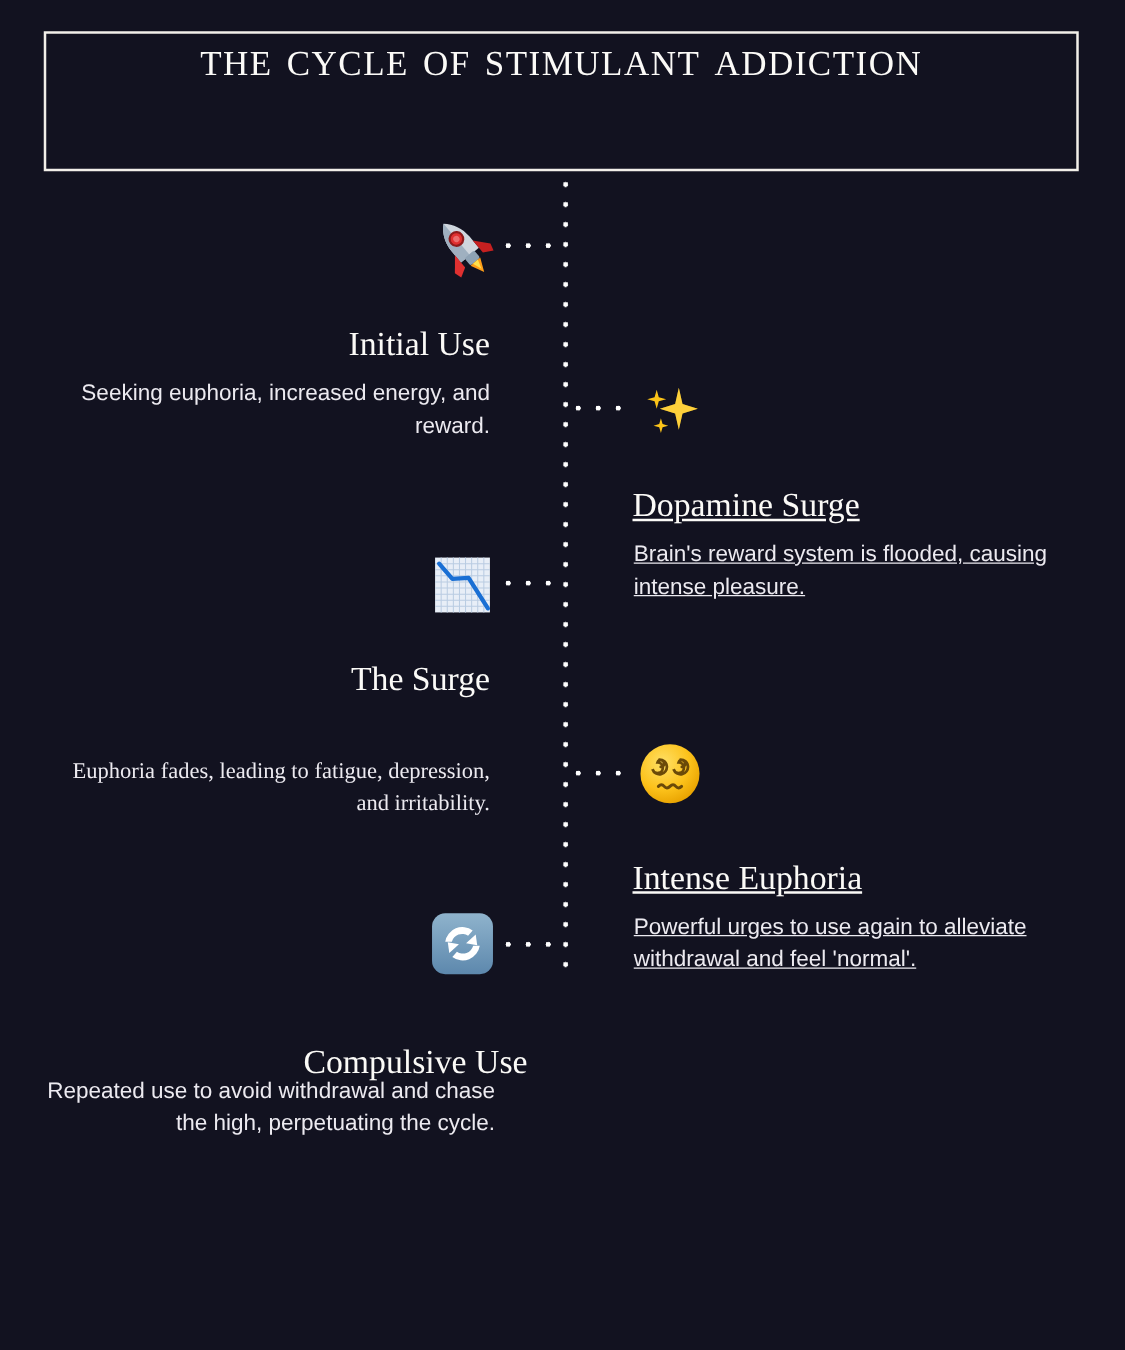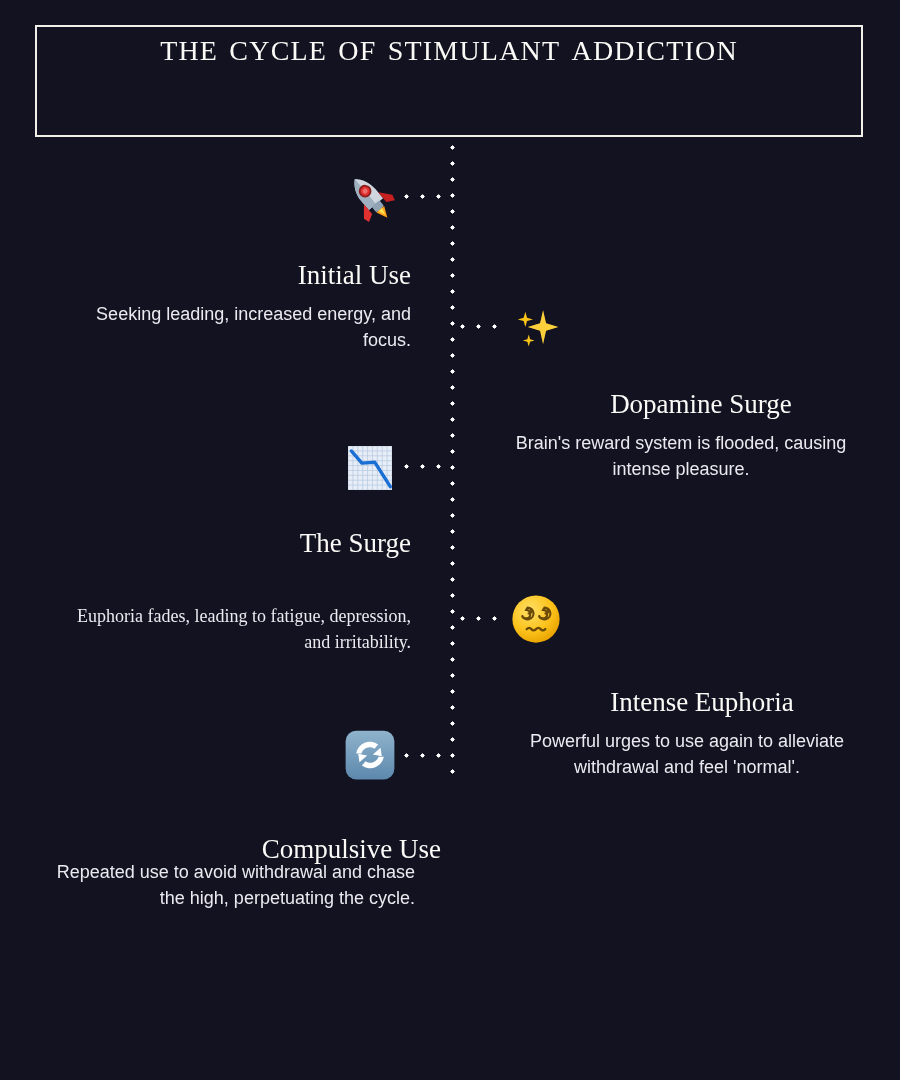--- a/index.html
+++ b/index.html
@@ -85,22 +85,22 @@
     line-height: 1.1;
     white-space: nowrap;
   }
   .step-desc {
     position: absolute;
     font-family: "Liberation Sans", sans-serif;
     font-size: 18px;
     color: #eceaf0;
     line-height: 1.45;
   }
-  .left .step-title, .left .step-desc { text-align: right; padding-left: 19px; }
-  .right .step-title, .right .step-desc { text-align: center; }
+  .left .step-title, .left .step-desc { text-align: right; }
+  .right .step-title, .right .step-desc { text-align: left; text-decoration: underline; }
 
   
   .icon-svg { display: block; }
 
   
   .footer-box {
     position: absolute;
     left: 38px;
     top: 938px;
     width: 822px;
@@ -172,21 +172,21 @@
           <circle cx="32" cy="23" r="7.5" fill="#8e1b1b"></circle>
           <circle cx="32" cy="23" r="5.4" fill="#e03030"></circle>
           <circle cx="32" cy="23" r="3" fill="#f5a0a0" opacity="0.55"></circle>
           <path d="M26 51 L32 64 L38 51z" fill="#ff9e18"></path>
           <path d="M29 51 L32 60 L35 51z" fill="#ffe14d"></path>
         </g>
       </svg>
     </div>
     <div class="connector" style="left:404px; top:194px; width:46px;"></div>
     <div class="step-title" style="left:0px; top:261px; width:392px;">Initial Use</div>
-    <div class="step-desc" style="left:60px; top:301px; width:332px;">Seeking leading, increased energy, and focus.</div>
+    <div class="step-desc" style="left:60px; top:301px; width:332px;">Seeking euphoria, increased energy, and reward.</div>
   </div>
 
   <div class="step right">
     <div class="icon-wrap" style="left:511px; top:300px;">
       <svg class="icon-svg" width="54" height="54" viewBox="0 0 64 64">
         <path d="M38 12 L41.5 27.5 L56 32 L41.5 36.5 L38 52 L34.5 36.5 L20 32 L34.5 27.5z" fill="#fcc419"></path>
         <path d="M38 12 L41.5 27.5 L56 32 L41.5 36.5 L38 52 L34.5 36.5 L20 32 L34.5 27.5z" fill="#ffe066" opacity="0.45"></path>
         <path d="M17 14 L19 21 L26 23 L19 25 L17 32 L15 25 L8 23 L15 21z" fill="#fcc419"></path>
         <path d="M21 41 L22.6 46.4 L28 48 L22.6 49.6 L21 55 L19.4 49.6 L14 48 L19.4 46.4z" fill="#fcc419"></path>
       </svg>

